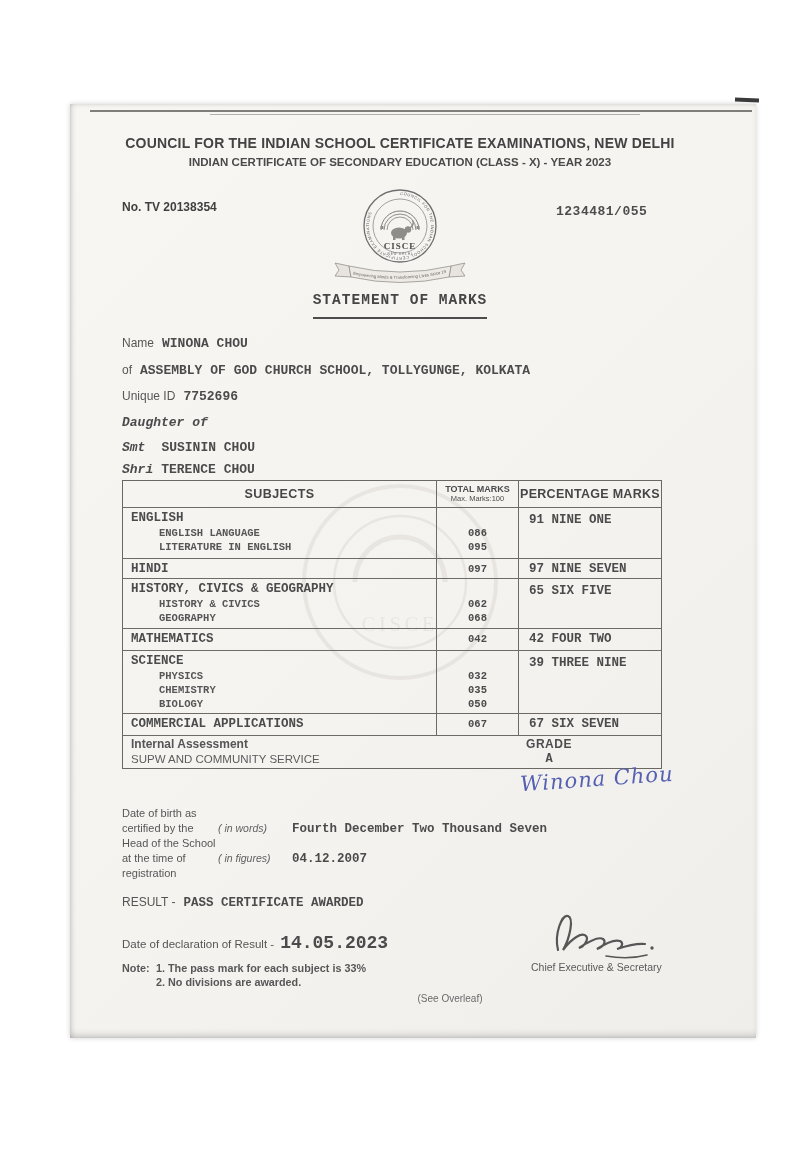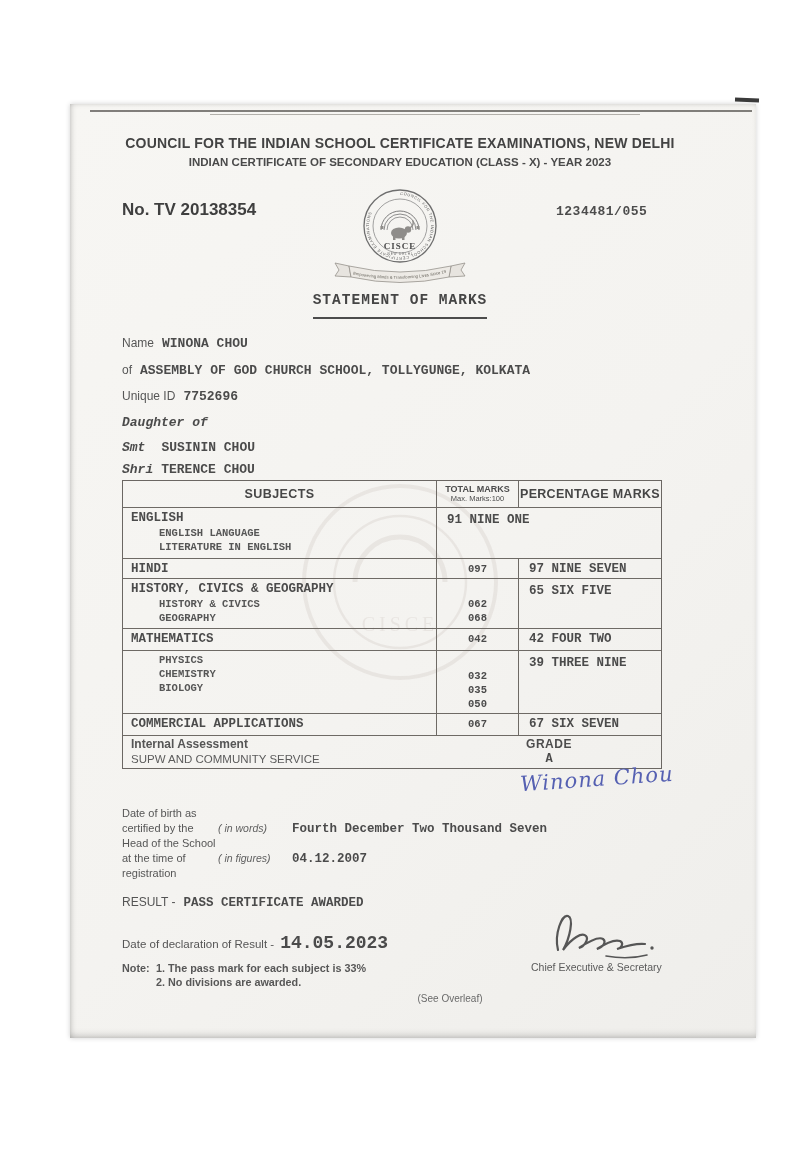--- a/index.html
+++ b/index.html
@@ -8,21 +8,21 @@
   .page{position:absolute;left:70px;top:104px;width:686px;height:934px;
         background:linear-gradient(135deg,#f7f6f3 0%,#f4f3f0 55%,#efeeeb 100%);
         box-shadow:0 0 5px rgba(0,0,0,.18), inset 4px 0 7px -4px rgba(0,0,0,.22),
                    inset 0 -6px 9px -5px rgba(0,0,0,.25), inset 0 3px 5px -3px rgba(0,0,0,.12);}
   .crease1{position:absolute;top:6px;left:20px;right:4px;height:2px;background:#4f4b47;opacity:.7;}
   .crease2{position:absolute;top:10px;left:140px;width:430px;height:1px;background:#7a766f;opacity:.55;}
   .corner-dash{position:absolute;top:-6px;left:665px;width:24px;height:4px;background:#3a3a3a;transform:rotate(2deg);}
   .center-col{position:absolute;left:0;width:660px;text-align:center;}
   .org-line{top:31px;font-weight:bold;font-size:14px;letter-spacing:.2px;color:#434343;}
   .exam-line{top:52px;font-weight:bold;font-size:11.5px;color:#4a4a4a;}
-  .cert-no{position:absolute;left:52px;top:96px;font-weight:bold;font-size:17px;color:#3f3f3f;}
+  .cert-no{position:absolute;left:52px;top:96px;font-weight:bold;font-size:12px;color:#3f3f3f;}
   .serial-no{position:absolute;left:486px;top:100px;font-family:"Liberation Mono",monospace;
              font-weight:bold;font-size:13px;color:#4c4c4c;letter-spacing:.5px;}
   .doc-title{top:186px;}
   .doc-title span{display:inline-block;font-weight:bold;font-size:14.5px;letter-spacing:1px;color:#454545;
                   border-bottom:2px solid #4c4c4c;padding-bottom:9px;font-family:Liberation Mono, monospace;}
   
   .cand-line{position:absolute;left:52px;font-size:12px;color:#565656;white-space:nowrap;}
   .cand-line .val{font-family:"Liberation Mono",monospace;font-weight:bold;font-size:13px;color:#4b4b4b;margin-left:8px;}
   .cand-line .tmono{font-family:"Liberation Mono",monospace;font-weight:bold;font-size:13px;color:#4b4b4b;font-style:italic;}
   
@@ -158,20 +158,25 @@
       </div>
       <div class="th3">PERCENTAGE MARKS</div>
     </div>
 
     <div class="trow" style="height:51px">
       <div class="tc1">
         <div class="subj">ENGLISH</div>
         <div class="comp">ENGLISH LANGUAGE</div>
         <div class="comp">LITERATURE IN ENGLISH</div>
       </div>
+      <div class="tc2">
+        <div class="sp"></div>
+        <div class="mark">086</div>
+        <div class="mark">095</div>
+      </div>
       <div class="tc3">
           <div class="pct">91 NINE ONE</div>
         </div>
     </div>
 
     <div class="trow" style="height:20px">
       <div class="tc1">
           <div class="subj">HINDI</div>
         </div>
       <div class="tc2">
@@ -205,20 +210,21 @@
       <div class="tc2">
           <div class="mark1">042</div>
         </div>
       <div class="tc3">
           <div class="pct" style="padding-top:0">42 FOUR TWO</div>
         </div>
     </div>
 
     <div class="trow" style="height:63px">
       <div class="tc1">
+        <div class="subj">SCIENCE</div>
         <div class="comp">PHYSICS</div>
         <div class="comp">CHEMISTRY</div>
         <div class="comp">BIOLOGY</div>
       </div>
       <div class="tc2">
         <div class="sp"></div>
         <div class="mark">032</div>
         <div class="mark">035</div>
         <div class="mark">050</div>
       </div>

